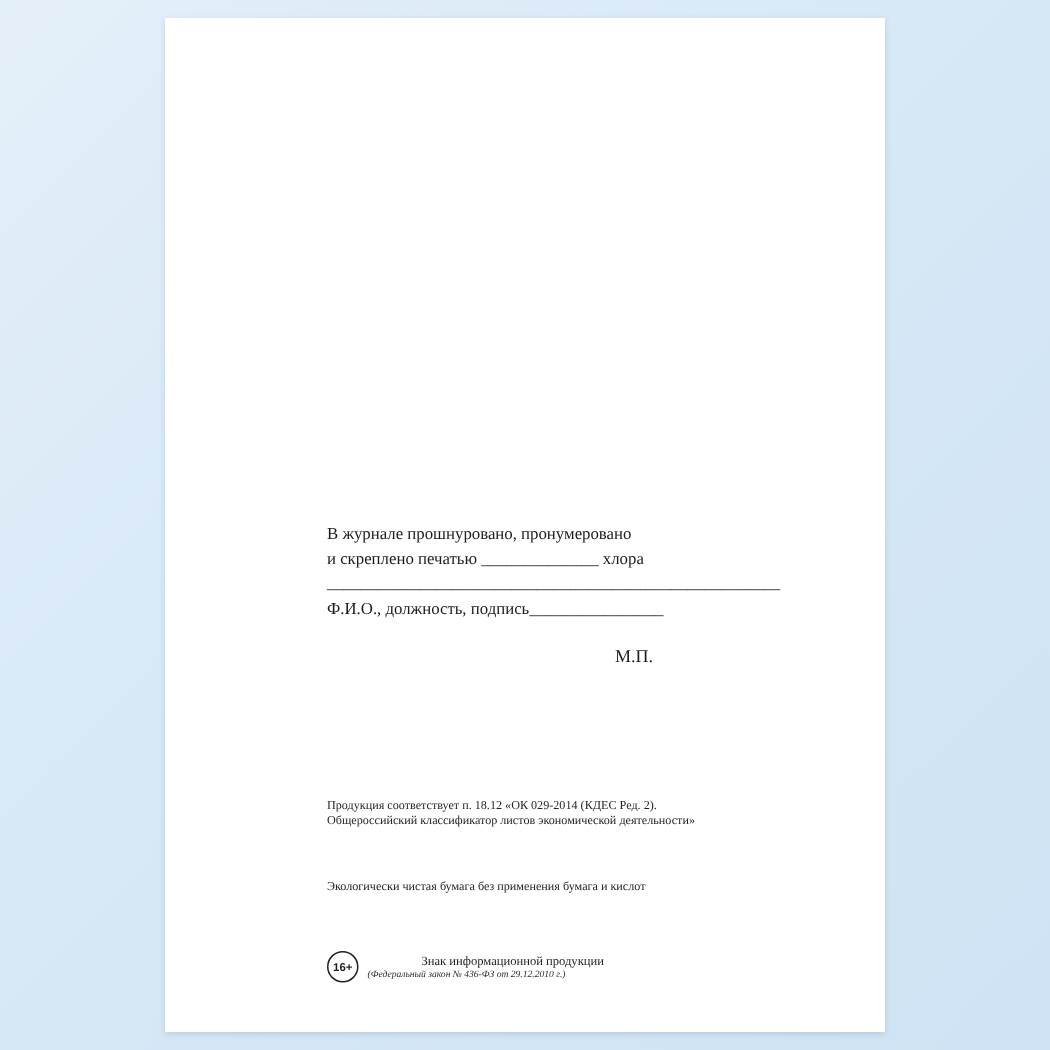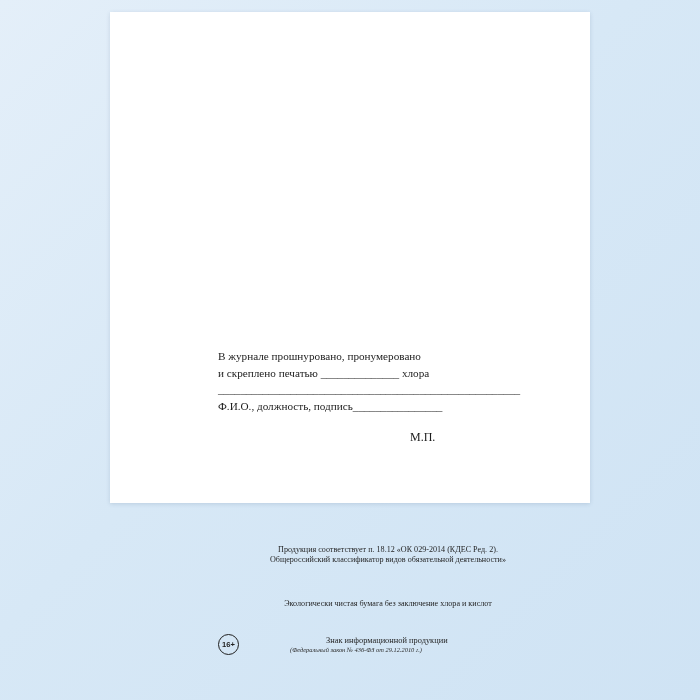--- a/index.html
+++ b/index.html
@@ -17,21 +17,21 @@
     position: relative;
     width: 700px;
     height: 700px;
     background: linear-gradient(135deg, #e4eff9 0%, #d7e8f6 45%, #cfe3f4 100%);
   }
   .page {
     position: absolute;
     left: 110px;
     top: 12px;
     width: 480px;
-    height: 491px;
+    height: 676px;
     background: #ffffff;
     box-shadow: 0 1px 4px rgba(60,90,120,0.18);
   }
   .page-inner {
     position: absolute;
     left: 0;
     top: 0;
     width: 480px;
     height: 676px;
   }
@@ -54,24 +54,23 @@
     left: 300px;
     top: 418px;
     font-size: 12px;
     color: #1c1c1c;
   }
 
   
   .legal {
     position: absolute;
     left: 108px;
-    top: 533px;
+    top: 520px;
     width: 340px;
     color: #1f1f1f;
-    text-align: center;
   }
   .legal p {
     margin: 0;
     font-size: 8.1px;
     line-height: 10.4px;
     white-space: pre-wrap;
   }
   .legal .gap {
     height: 11px;
   }
@@ -82,21 +81,20 @@
     font-size: 8.1px;
     line-height: 10.4px;
   }
 
   .age-row {
     position: absolute;
     left: 108px;
     top: 622px;
     display: flex;
     align-items: center;
-    gap: 45px;
   }
   .age-badge {
     width: 19px;
     height: 19px;
     border: 1.2px solid #1f1f1f;
     border-radius: 50%;
     display: flex;
     align-items: center;
     justify-content: center;
     font-size: 7.6px;
@@ -132,25 +130,25 @@
         <div class="line">В журнале прошнуровано, пронумеровано</div>
         <div class="line">и скреплено печатью ______________ хлора</div>
         <div class="line">______________________________________________________</div>
         <div class="line">Ф.И.О., должность, подпись________________</div>
       </div>
 
       <div class="mp">М.П.</div>
 
       <div class="legal">
         <p>Продукция соответствует п. 18.12 «ОК 029-2014 (КДЕС Ред. 2).</p>
-        <p>Общероссийский классификатор видов обязательной деятельности»</p>
+        <p>Общероссийский классификатор листов экономической деятельности»</p>
         <div class="gap"></div>
         <div class="gap"></div>
         <div class="gap"></div>
-        <p class="row-small">Экологически чистая бумага без заключение хлора и кислот</p>
+        <p class="row-small">Экологически чистая бумага без применения бумага и кислот</p>
       </div>
 
       <div class="age-row">
         <div class="age-badge">16+</div>
         <div class="age-text">
           <div class="t1">Знак информационной продукции</div>
           <div class="t2">(Федеральный закон № 436-ФЗ от 29.12.2010 г.)</div>
         </div>
       </div>
 

